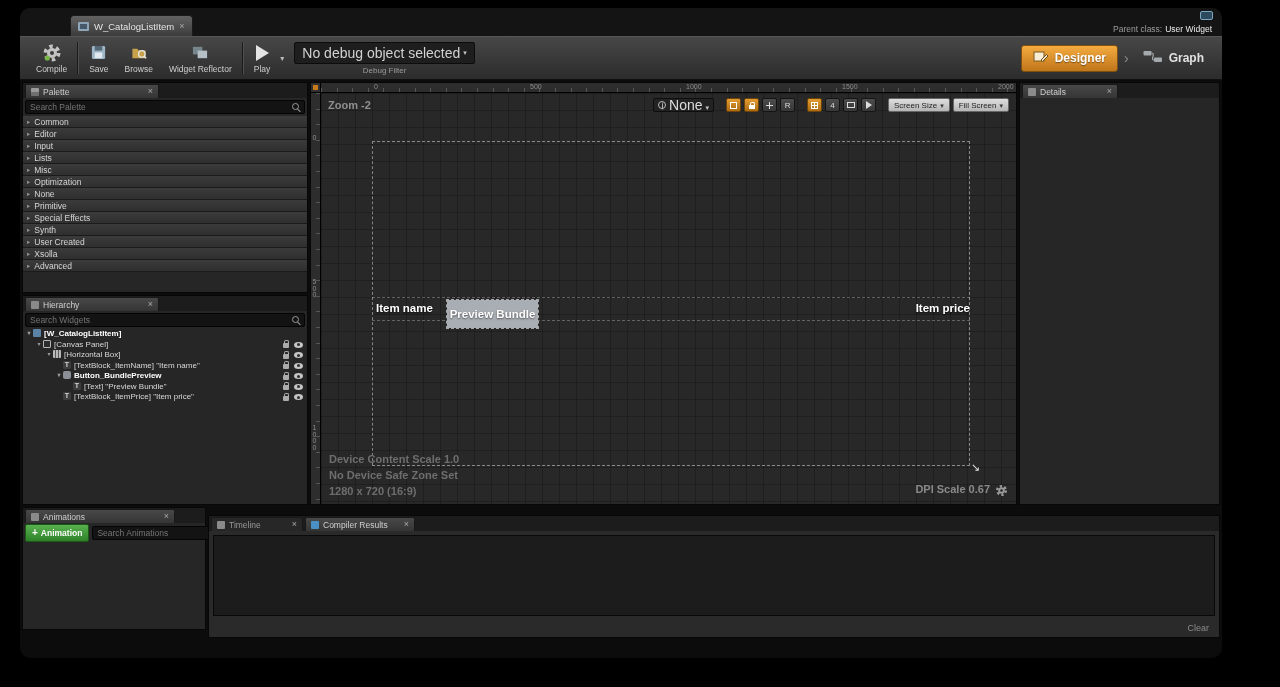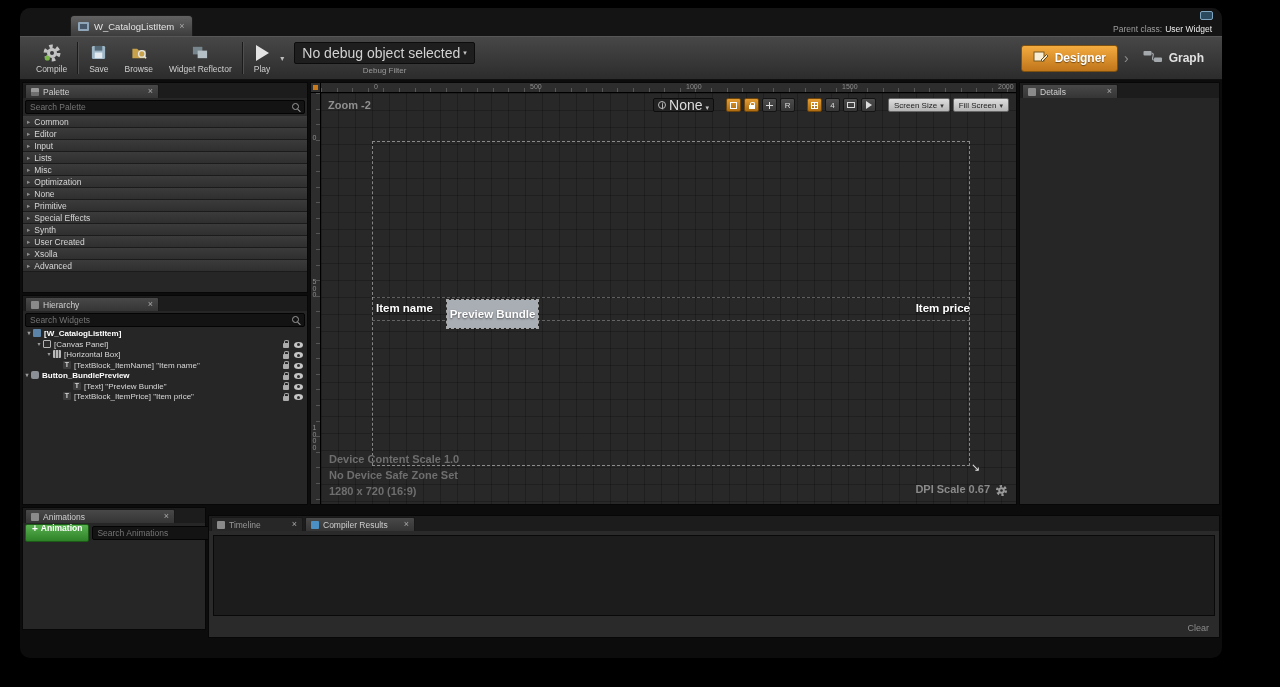--- a/index.html
+++ b/index.html
@@ -147,21 +147,21 @@
   .w-itemprice{position:absolute;left:560px;top:209px;width:89px;text-align:right;color:#fff;
     font-weight:bold;font-size:11.5px;text-shadow:0 1px 2px rgba(0,0,0,.7)}
   .rsz{position:absolute;left:650px;top:368px;color:#e0e0e0;font-size:11px}
   .rsz::before{content:"↘"}
   .cv-overlay{position:absolute;left:8px;bottom:5px;color:#6e6e6e;font-weight:bold;font-size:11px;line-height:16px}
   .dpi{position:absolute;right:26px;bottom:9px;color:#8a8a8a;font-weight:bold;font-size:11px}
   .gear-btn{position:absolute;right:8px;bottom:7px;width:14px;height:14px;display:flex;align-items:center;justify-content:center}
 
   
   .anim-toolrow{margin:2px;display:flex;gap:3px;align-items:center;height:15px}
-  .anim-add{display:flex;align-items:flex-end;gap:3px;background:linear-gradient(#58b14f,#2e8128);
+  .anim-add{display:flex;align-items:center;gap:3px;background:linear-gradient(#58b14f,#2e8128);
     border:1px solid #1c5a17;border-radius:2px;color:#fff;font-size:8.5px;font-weight:bold;
     padding:8px 6px;height:14px;flex:none}
   .anim-add::before{content:"+";font-size:10px;line-height:8px}
   .anim-search{flex:1;margin:0;height:14px}
   .comp-body{position:absolute;left:0;top:15px;right:0;bottom:0;background:#2a2a2a}
   .log{position:absolute;left:4px;top:4px;right:4px;bottom:21px;background:#1c1c1c;border:1px solid #090909}
   .clear-btn{position:absolute;right:10px;bottom:4px;color:#8b8b8b;font-size:9px}
 </style>
 </head>
 <body>
@@ -324,21 +324,21 @@
         </span>
     </div>
     <div class="hrow" style="padding-left:40px">
       <span class="hicon ic-text"></span>
       <span class="hlabel">[TextBlock_ItemName] "Item name"</span>
       <span class="hright">
           <span class="ic-lock"></span>
           <span class="ic-eye"></span>
         </span>
     </div>
-    <div class="hrow bold" style="">
+    <div class="hrow bold" style="padding-left:32px">
       <span class="hexp open"></span>
       <span class="hicon ic-button"></span>
       <span class="hlabel">Button_BundlePreview</span>
       <span class="hright">
           <span class="ic-lock"></span>
           <span class="ic-eye"></span>
         </span>
     </div>
     <div class="hrow" style="padding-left:50px">
       <span class="hicon ic-text"></span>

